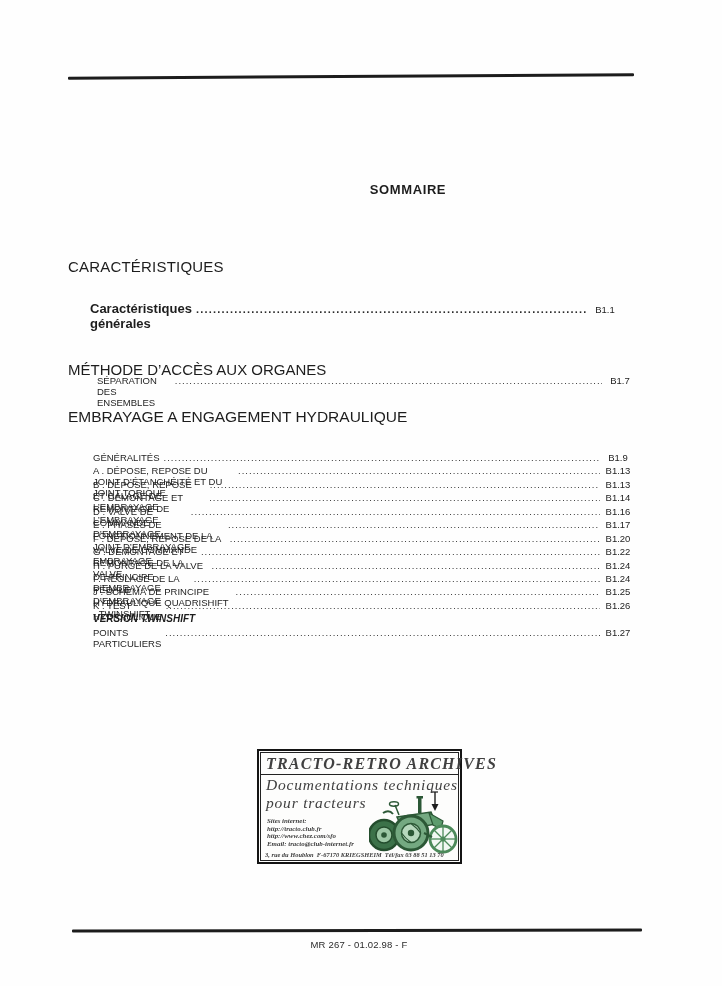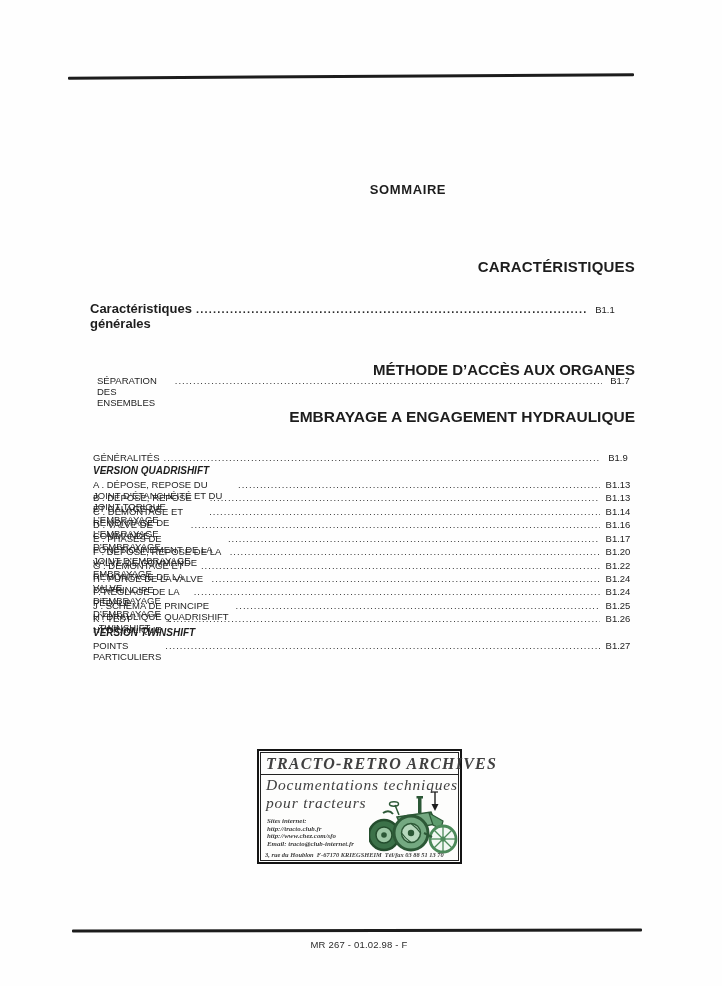--- a/index.html
+++ b/index.html
@@ -8,21 +8,21 @@
     font-family:"Liberation Sans",sans-serif;color:#1d1d1d;
   }
   .rule{position:absolute;background:#1c1c1c;height:2.5px;border-radius:1px;}
   .rule.top{left:68px;top:75px;width:566px;transform:rotate(-0.35deg);}
   .rule.bottom{left:72px;top:929px;width:570px;transform:rotate(-0.1deg);}
 
   .content{position:absolute;left:68px;width:567px;top:0;}
 
   .doc-title{position:absolute;top:182px;left:0;width:100%;text-align:center;
     font-size:13px;font-weight:bold;letter-spacing:0.6px;margin-left:47px;}
-  .sec-head{position:absolute;left:0;width:100%;text-align:right;font-weight:bold;}
+  .sec-head{position:absolute;left:0;width:100%;text-align:left;font-weight:normal;}
   .sec-head.h1{top:258px;font-size:15px;letter-spacing:0.2px;}
   .sec-head.h2{top:337px;font-size:15px;margin-top:24px;}
   .sec-head.h3{top:408px;font-size:15.5px;}
 
   .toc-row{display:flex;align-items:baseline;}
   .dots{flex:1 1 auto;overflow:hidden;white-space:nowrap;margin:0 3px 0 4px;}
   .dots::after{content:"...................................................................................................................................................................................................................................";
     letter-spacing:1px;font-size:inherit;color:#2a2a2a;}
   .pagenum{flex:0 0 auto;width:30px;text-align:center;font-size:9.5px;font-weight:normal;}
 
@@ -85,23 +85,20 @@
     <div class="sec-head h3">EMBRAYAGE A ENGAGEMENT HYDRAULIQUE</div>
 
     <div class="toc-list">
 
       <div class="toc-row">
         <span>GÉNÉRALITÉS</span>
         <span class="dots"></span>
         <span class="pagenum">B1.9</span>
       </div>
 
-      <div class="toc-row sub">
-        <span>VERSION QUADRISHIFT</span>
-      </div>
 
       <div class="toc-row">
         <span>A . DÉPOSE, REPOSE DU JOINT D’ÉTANCHÉITÉ ET DU JOINT TORIQUE</span>
         <span class="dots"></span>
         <span class="pagenum">B1.13</span>
       </div>
 
       <div class="toc-row">
         <span>B . DÉPOSE, REPOSE ET CALAGE DE L’EMBRAYAGE</span>
         <span class="dots"></span>

